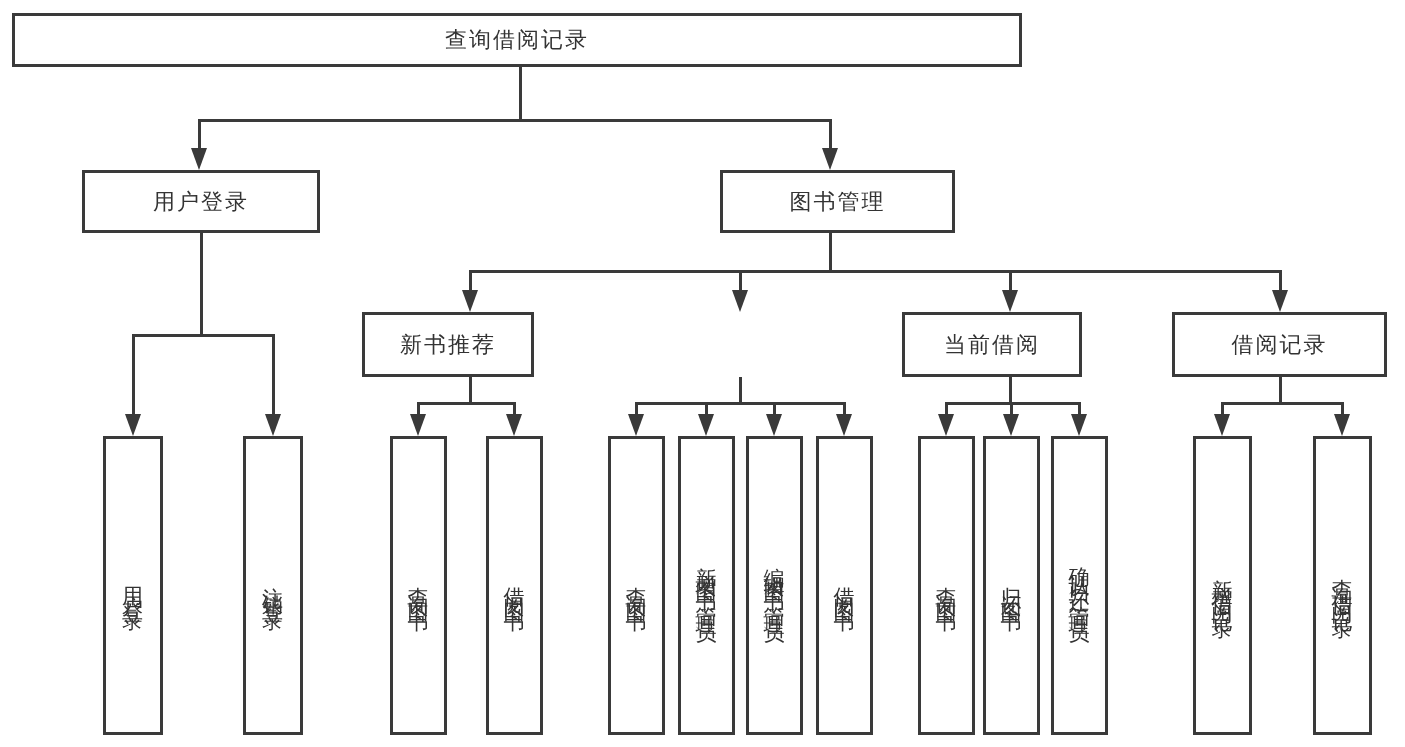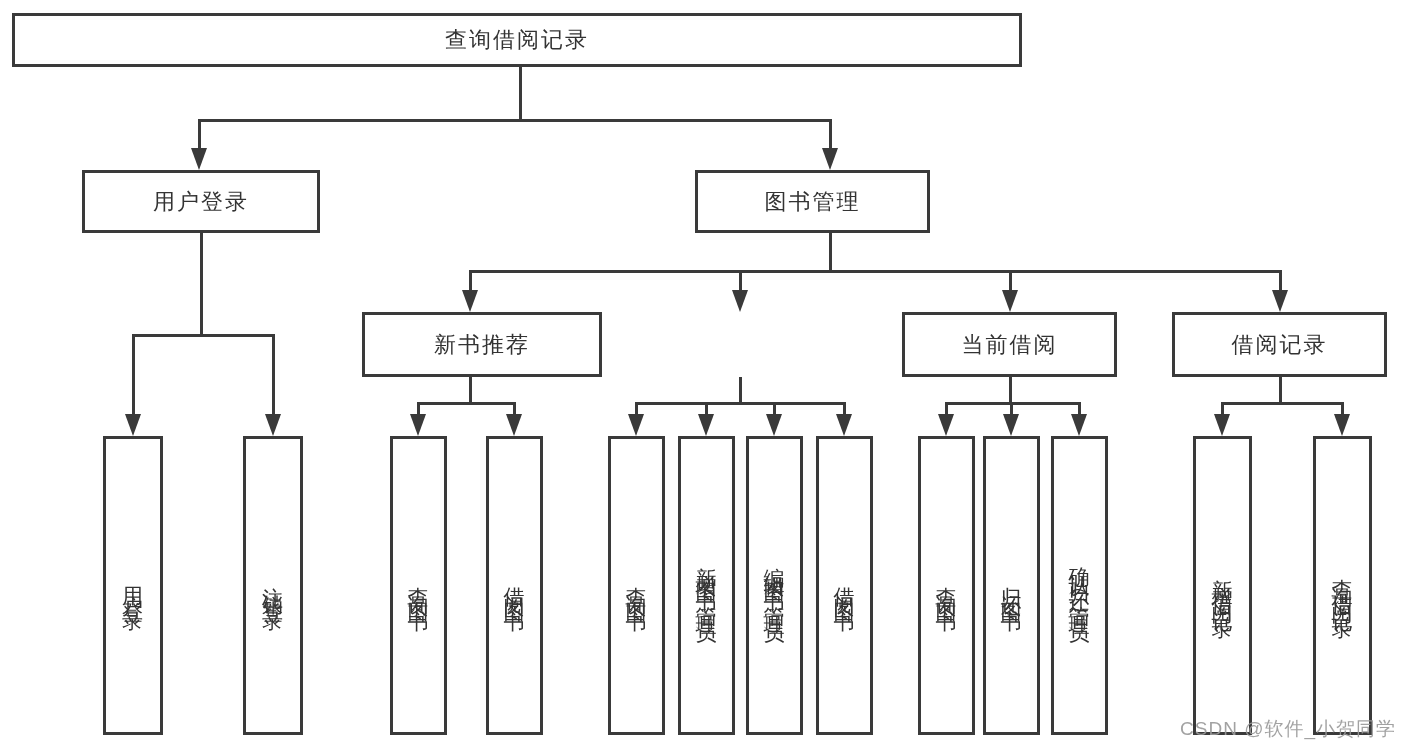--- a/index.html
+++ b/index.html
@@ -60,21 +60,20 @@
     opacity:0.92;
     white-space:nowrap;
     z-index:5;
     letter-spacing:1px;
   }
 </style>
 </head>
 <body>
 
 <div id="canvas">
-  <div id="watermark">CSDN @软件_小贺同学</div>
 <div class="vline" style="left: 518.5px; top: 67px; height: 55px;"></div>
     <div class="vline" style="left: 199.5px; top: 233px; height: 104px;"></div>
     <div class="vline" style="left: 828.5px; top: 233px; height: 40px;"></div>
     <div class="vline" style="left: 468.5px; top: 377px; height: 28px;"></div>
     <div class="vline" style="left: 738.5px; top: 377px; height: 28px;"></div>
     <div class="vline" style="left: 1008.5px; top: 377px; height: 28px;"></div>
     <div class="vline" style="left: 1278.5px; top: 377px; height: 28px;"></div>
     <div class="hline" style="left: 197.5px; top: 118.5px; width: 634px;"></div>
     <div class="hline" style="left: 131.5px; top: 333.5px; width: 143px;"></div>
     <div class="hline" style="left: 468.5px; top: 269.5px; width: 813px;"></div>
@@ -119,27 +118,27 @@
     <div class="vline" style="left: 1220.5px; top: 401.5px; height: 14.5px;"></div>
     <div class="arrow" style="left: 1214px; top: 414px;"></div>
     <div class="vline" style="left: 1340.5px; top: 401.5px; height: 14.5px;"></div>
     <div class="arrow" style="left: 1334px; top: 414px;"></div>
     <div class="hbox" style="left: 12px; top: 13px; width: 1010px; height: 54px;">
       <div>查询借阅记录</div>
     </div>
     <div class="hbox" style="left: 82px; top: 170px; width: 238px; height: 63px;">
       <div>用户登录</div>
     </div>
-    <div class="hbox" style="left: 695px; top: 170px; width: 235px; height: 63px;">
+    <div class="hbox" style="left: 720px; top: 170px; width: 235px; height: 63px;">
       <div>图书管理</div>
     </div>
-    <div class="hbox" style="left: 362px; top: 312px; width: 240px; height: 65px;">
+    <div class="hbox" style="left: 362px; top: 312px; width: 172px; height: 65px;">
       <div>新书推荐</div>
     </div>
-    <div class="hbox" style="left: 902px; top: 312px; width: 215px; height: 65px;">
+    <div class="hbox" style="left: 902px; top: 312px; width: 180px; height: 65px;">
       <div>当前借阅</div>
     </div>
     <div class="hbox" style="left: 1172px; top: 312px; width: 215px; height: 65px;">
       <div>借阅记录</div>
     </div>
     <div class="vbox" style="left: 103px; top: 436px; width: 60px; height: 299px;">
       <div class="vtext">用户登录</div>
     </div>
     <div class="vbox" style="left: 243px; top: 436px; width: 60px; height: 299px;">
       <div class="vtext">注销登录</div>

